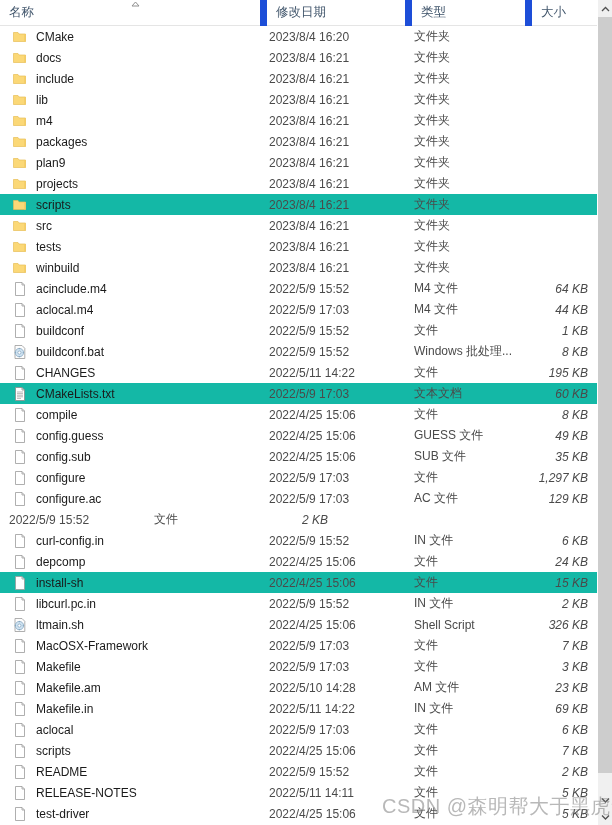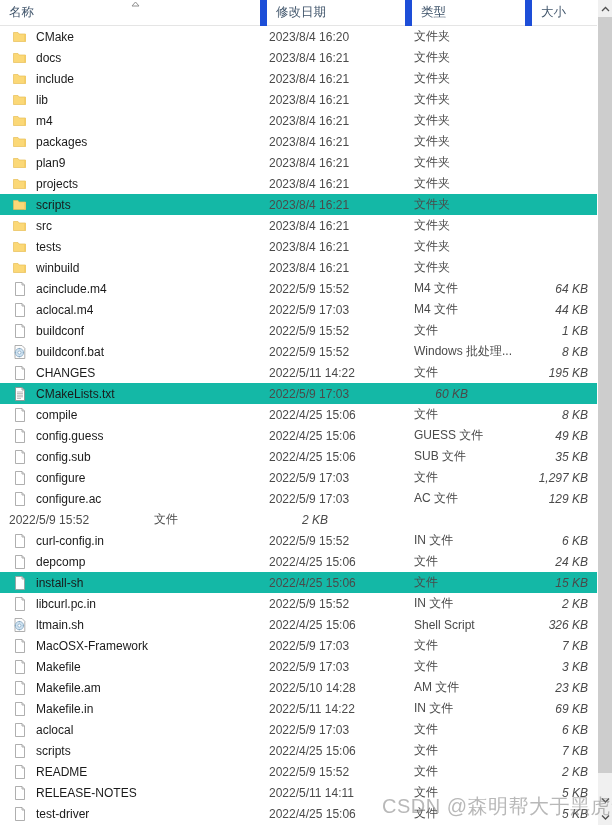--- a/index.html
+++ b/index.html
@@ -444,20 +444,21 @@
                 <line x1="5" y1="7.6" x2="11" y2="7.6"></line>
                 <line x1="5" y1="9.2" x2="11" y2="9.2"></line>
                 <line x1="5" y1="10.8" x2="11" y2="10.8"></line>
                 <line x1="5" y1="12.4" x2="9" y2="12.4"></line>
               </g>
             </svg>
           </span>
           <span class="name-text">CMakeLists.txt</span>
         </div>
         <div class="cell cell-date">2022/5/9 17:03</div>
+        <div class="cell cell-type">文本文档</div>
         <div class="cell cell-size">60 KB</div>
       </div>
       <div class="row">
         <div class="cell cell-name">
           <span class="icon">
             <svg width="16" height="16" viewBox="0 0 16 16">
               <path d="M3.5 1.5 L10 1.5 L12.5 4 L12.5 14.5 L3.5 14.5 Z" fill="#ffffff" stroke="#9a9a9a" stroke-width="0.8"></path>
               <path d="M10 1.5 L10 4 L12.5 4" fill="none" stroke="#9a9a9a" stroke-width="0.8"></path>
             </svg>
           </span>

